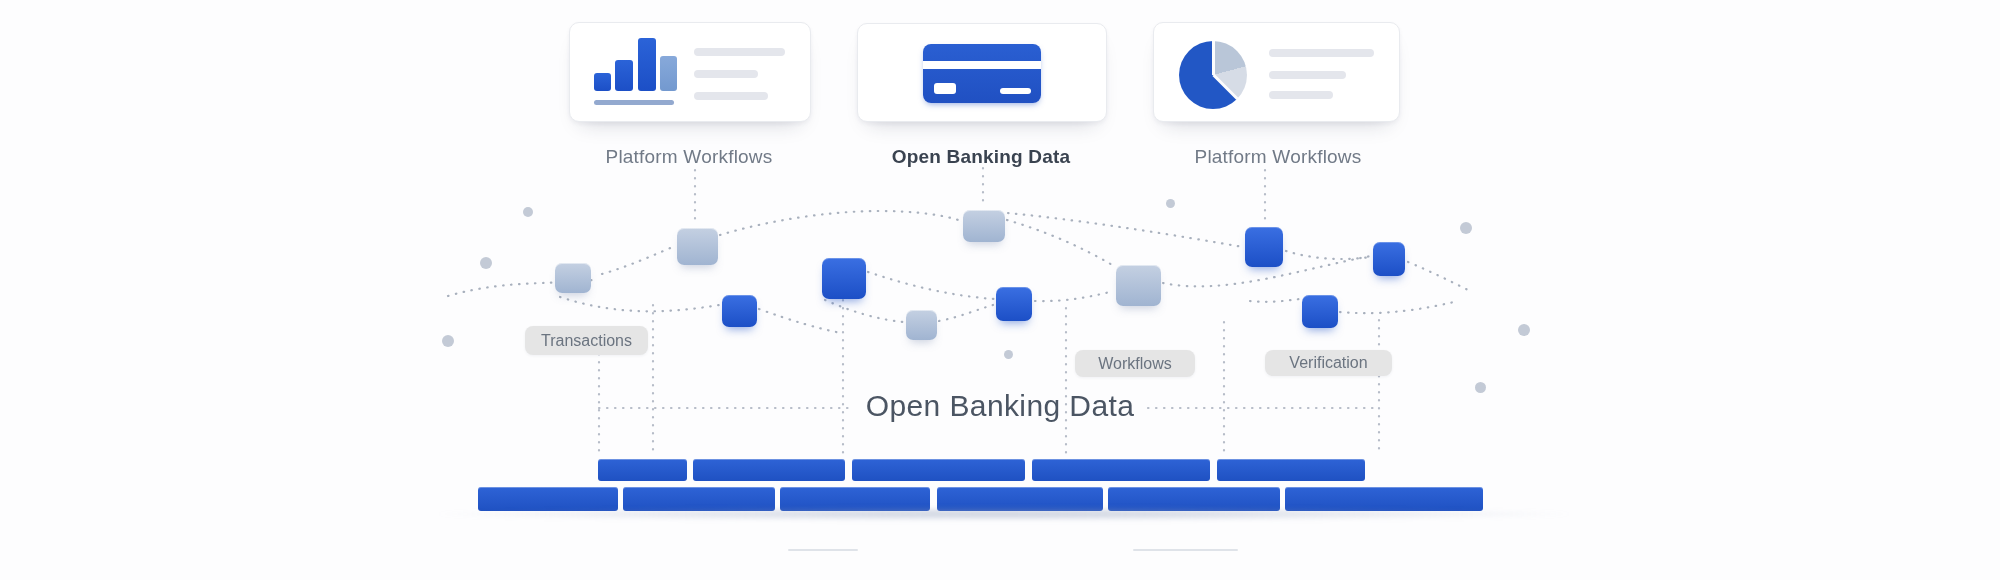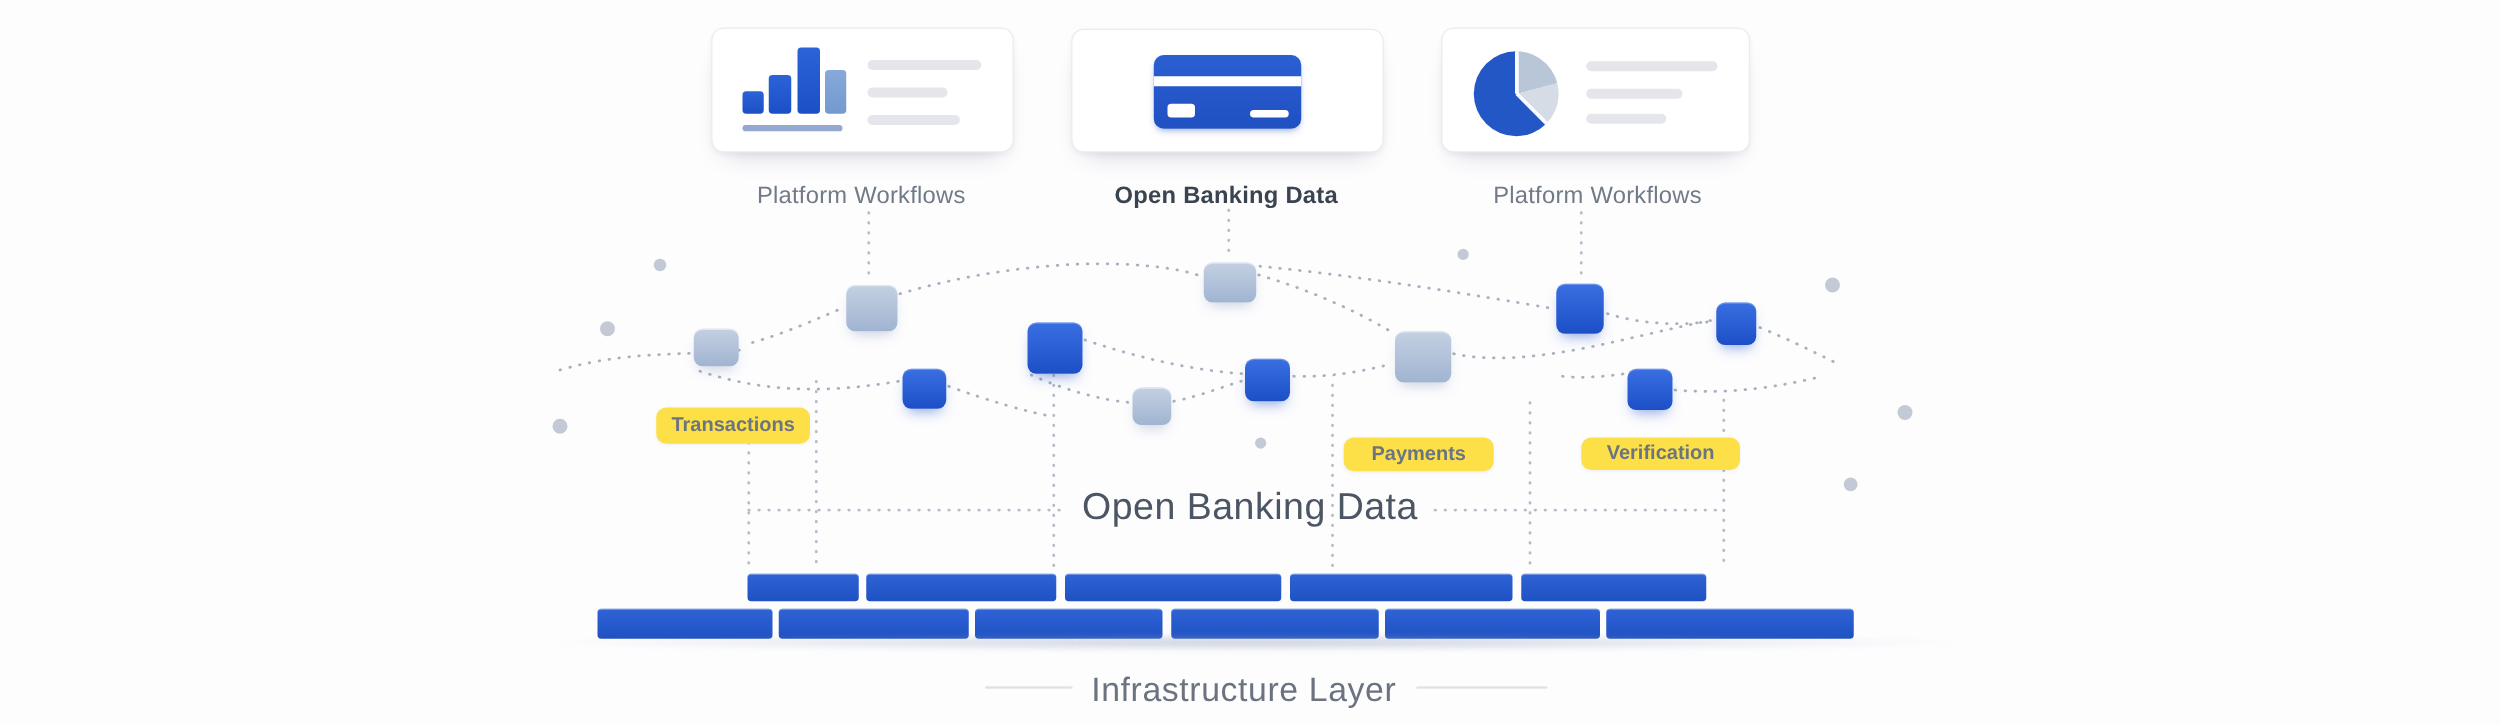--- a/index.html
+++ b/index.html
@@ -19,23 +19,23 @@
   .cc-chip,.cc-dash{background:#ffffff;border-radius:3px;}
   .pie{border-radius:50%;
        background:conic-gradient(from 0deg,#b9c6d8 0deg 75deg,#d6dce6 75deg 135deg,#2257c5 135deg 360deg);}
   .pie-gap-v{left:50%;top:0;width:3px;height:50%;margin-left:-1.5px;background:#fcfcfd;}
   .pie-gap-d{left:50%;top:50%;width:3px;height:50%;margin-left:-1.5px;background:#fcfcfd;
              transform-origin:top center;transform:rotate(-45deg);}
   
   .card-label{position:absolute;width:420px;text-align:center;font-size:19px;color:#717a87;
               letter-spacing:.2px;}
   .card-label.emphasis{color:#3a4350;font-weight:bold;}
-  .tag{position:absolute;background:#fde047;border-radius:8px;color:#6b7480;font-size:16px;
+  .tag{position:absolute;background:#e5e5e5;border-radius:8px;color:#6b7480;font-size:16px;
        display:flex;align-items:center;justify-content:center;
-       box-shadow:0 1px 3px rgba(40,50,80,.06);font-weight:bold;}
+       box-shadow:0 1px 3px rgba(40,50,80,.06);}
   .center-label{position:absolute;font-size:30px;color:#4b5563;letter-spacing:.4px;
                 transform:translate(-50%,-50%);white-space:nowrap;}
   
   .node{position:absolute;border-radius:7px;}
   .node.blue{background:linear-gradient(180deg,#3a6fe2,#1c4fc6);
              box-shadow:inset 0 1px 0 rgba(255,255,255,.25),0 6px 10px -4px rgba(28,79,198,.5);}
   .node.light{background:linear-gradient(180deg,#c4d0e2,#a0b4d1);
               box-shadow:inset 0 1px 0 rgba(255,255,255,.5),0 6px 10px -4px rgba(100,120,160,.35);}
   .deco-dot{position:absolute;border-radius:50%;background:#c3cad6;}
   svg.net{position:absolute;left:0;top:0;}
@@ -99,21 +99,21 @@
       <div class="node blue" style="left: 722px; top: 295px; width: 35px; height: 32px;"></div>
       <div class="node blue" style="left: 822px; top: 258px; width: 44px; height: 41px;"></div>
       <div class="node light" style="left: 963px; top: 210px; width: 42px; height: 32px;"></div>
       <div class="node light" style="left: 906px; top: 310px; width: 31px; height: 30px;"></div>
       <div class="node blue" style="left: 996px; top: 287px; width: 36px; height: 34px;"></div>
       <div class="node light" style="left: 1116px; top: 265px; width: 45px; height: 41px;"></div>
       <div class="node blue" style="left: 1245px; top: 227px; width: 38px; height: 40px;"></div>
       <div class="node blue" style="left: 1373px; top: 242px; width: 32px; height: 34px;"></div>
       <div class="node blue" style="left: 1302px; top: 295px; width: 36px; height: 33px;"></div>
       <div class="tag" style="left: 525px; top: 326px; width: 123px; height: 29px;">Transactions</div>
-      <div class="tag" style="left: 1075px; top: 350px; width: 120px; height: 27px;">Payments</div>
+      <div class="tag" style="left: 1075px; top: 350px; width: 120px; height: 27px;">Workflows</div>
       <div class="tag" style="left: 1265px; top: 350px; width: 127px; height: 26px;">Verification</div>
       <div class="brick" style="left: 598px; top: 459px; width: 89px; height: 22px;"></div>
       <div class="brick" style="left: 693px; top: 459px; width: 152px; height: 22px;"></div>
       <div class="brick" style="left: 852px; top: 459px; width: 173px; height: 22px;"></div>
       <div class="brick" style="left: 1032px; top: 459px; width: 178px; height: 22px;"></div>
       <div class="brick" style="left: 1217px; top: 459px; width: 148px; height: 22px;"></div>
       <div class="brick" style="left: 478px; top: 487px; width: 140px; height: 24px;"></div>
       <div class="brick" style="left: 623px; top: 487px; width: 152px; height: 24px;"></div>
       <div class="brick" style="left: 780px; top: 487px; width: 150px; height: 24px;"></div>
       <div class="brick" style="left: 937px; top: 487px; width: 166px; height: 24px;"></div>
@@ -154,15 +154,14 @@
 
   <div class="card-label" style="left:479px;top:146px">Platform Workflows</div>
   <div class="card-label emphasis" style="left:771px;top:146px">Open Banking Data</div>
   <div class="card-label" style="left:1068px;top:146px">Platform Workflows</div>
 
   <div class="center-label" style="left:1000px;top:406px">Open Banking Data</div>
 
   <div class="platform-shadow"></div>
   <div class="infra-line" style="left:788px;top:549px;width:70px"></div>
   <div class="infra-line" style="left:1133px;top:549px;width:105px"></div>
-  <div class="infra-label" style="left:995px;top:552px">Infrastructure Layer</div>
 
 </div>
 
 </body></html>

